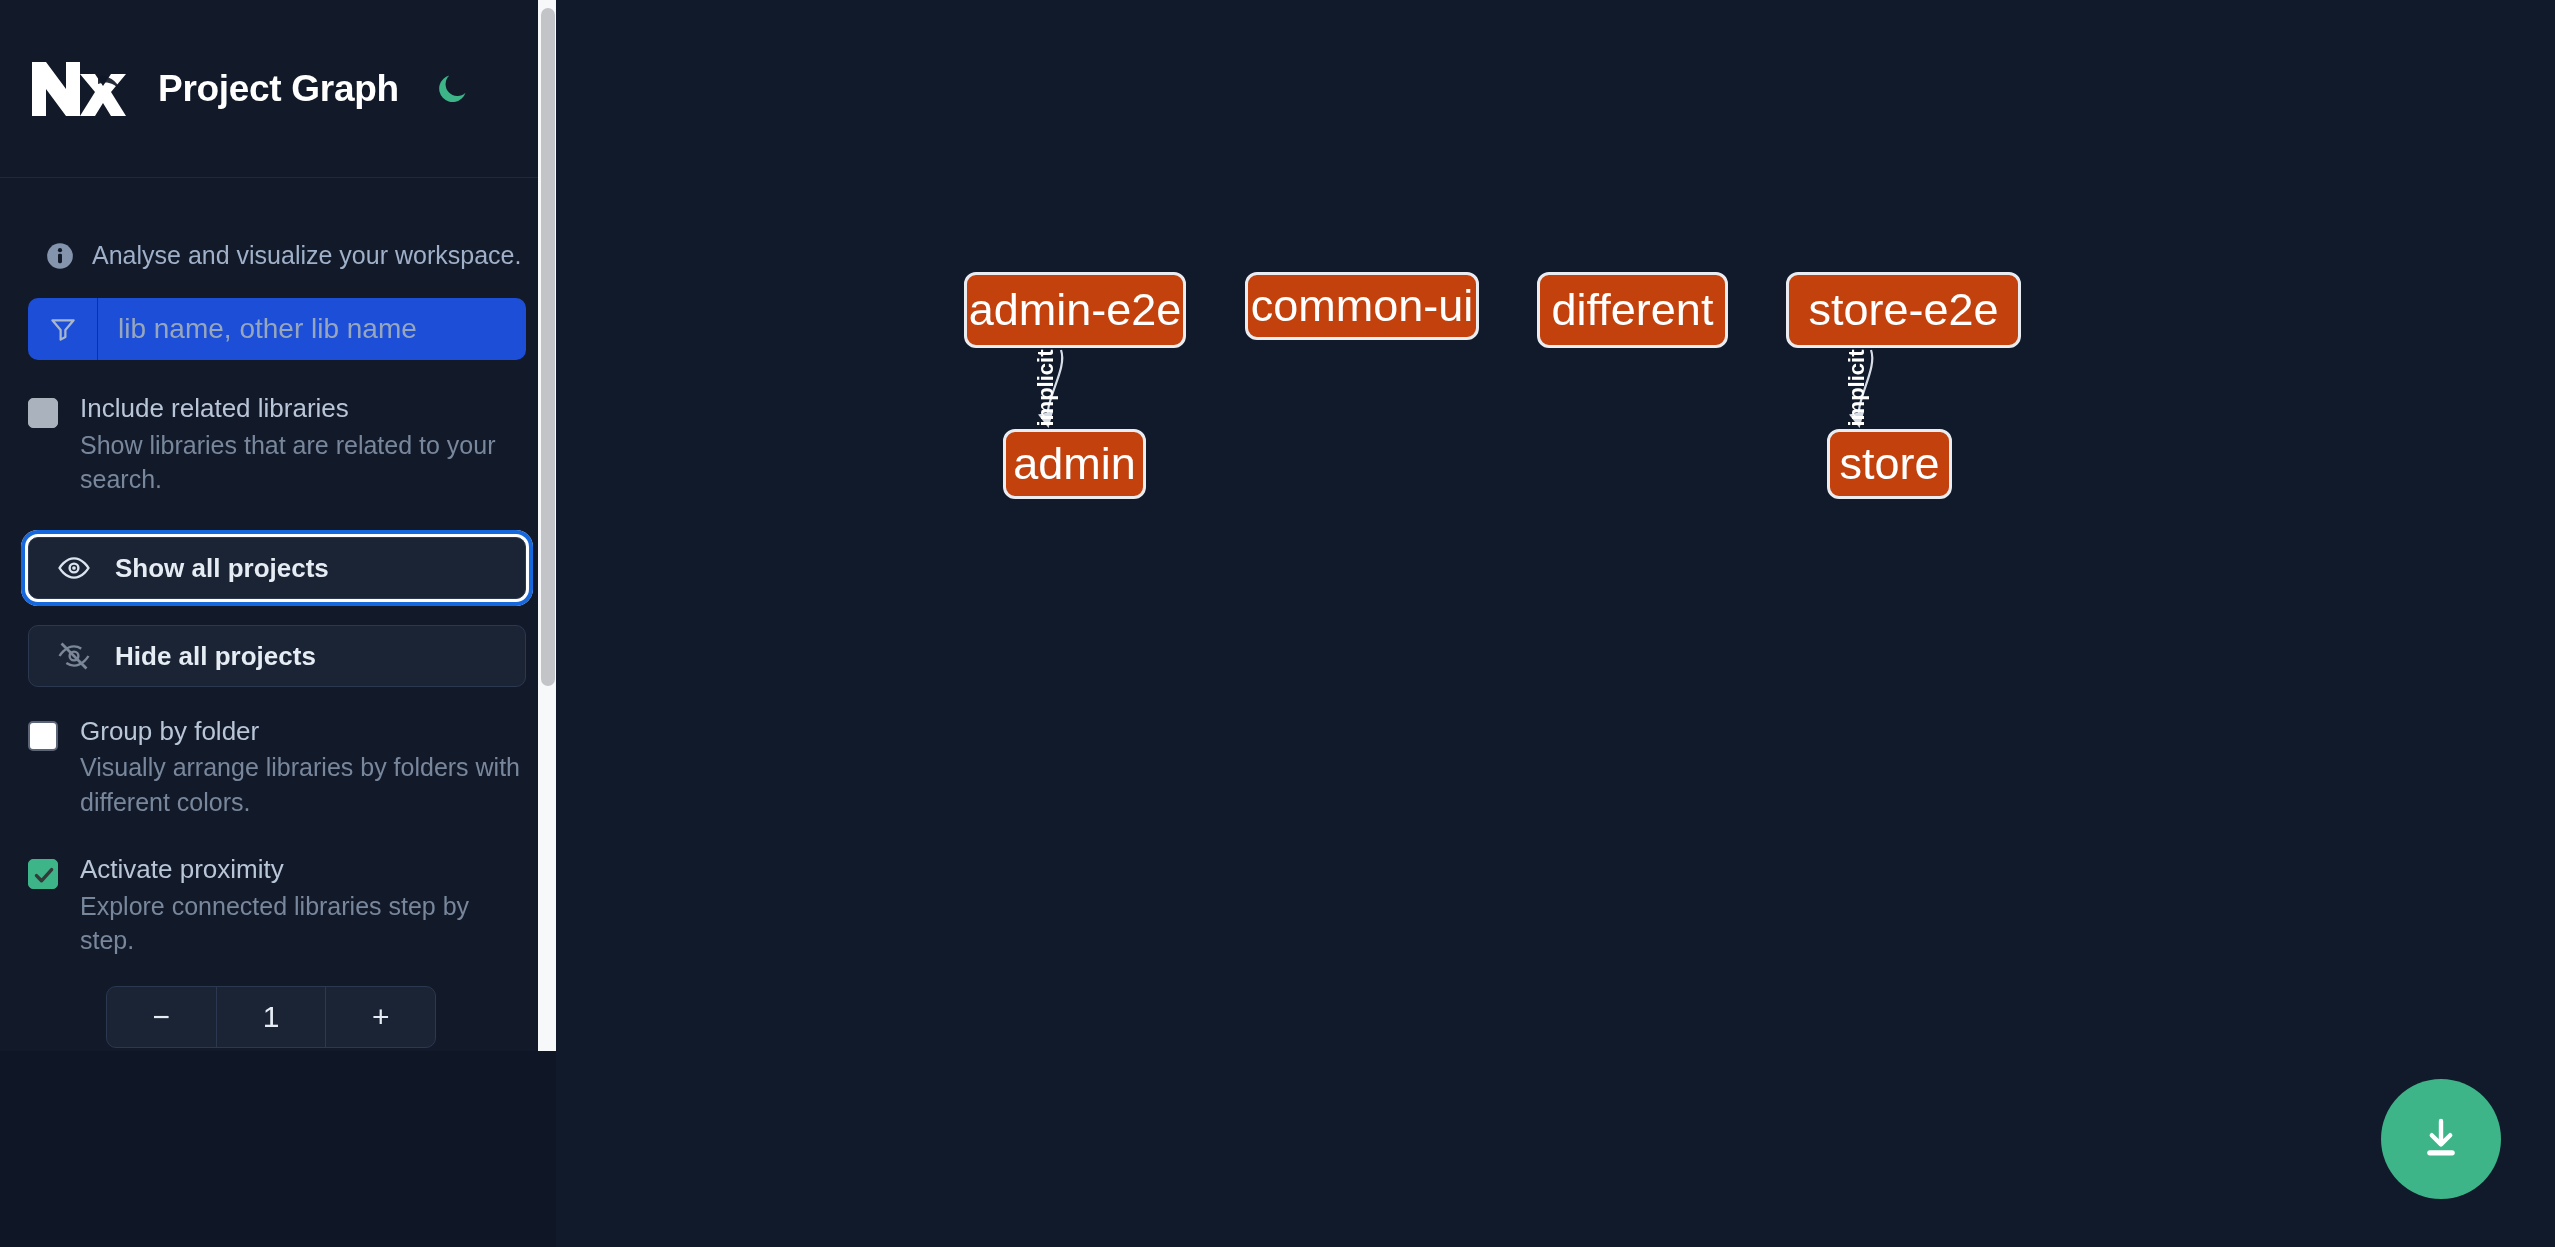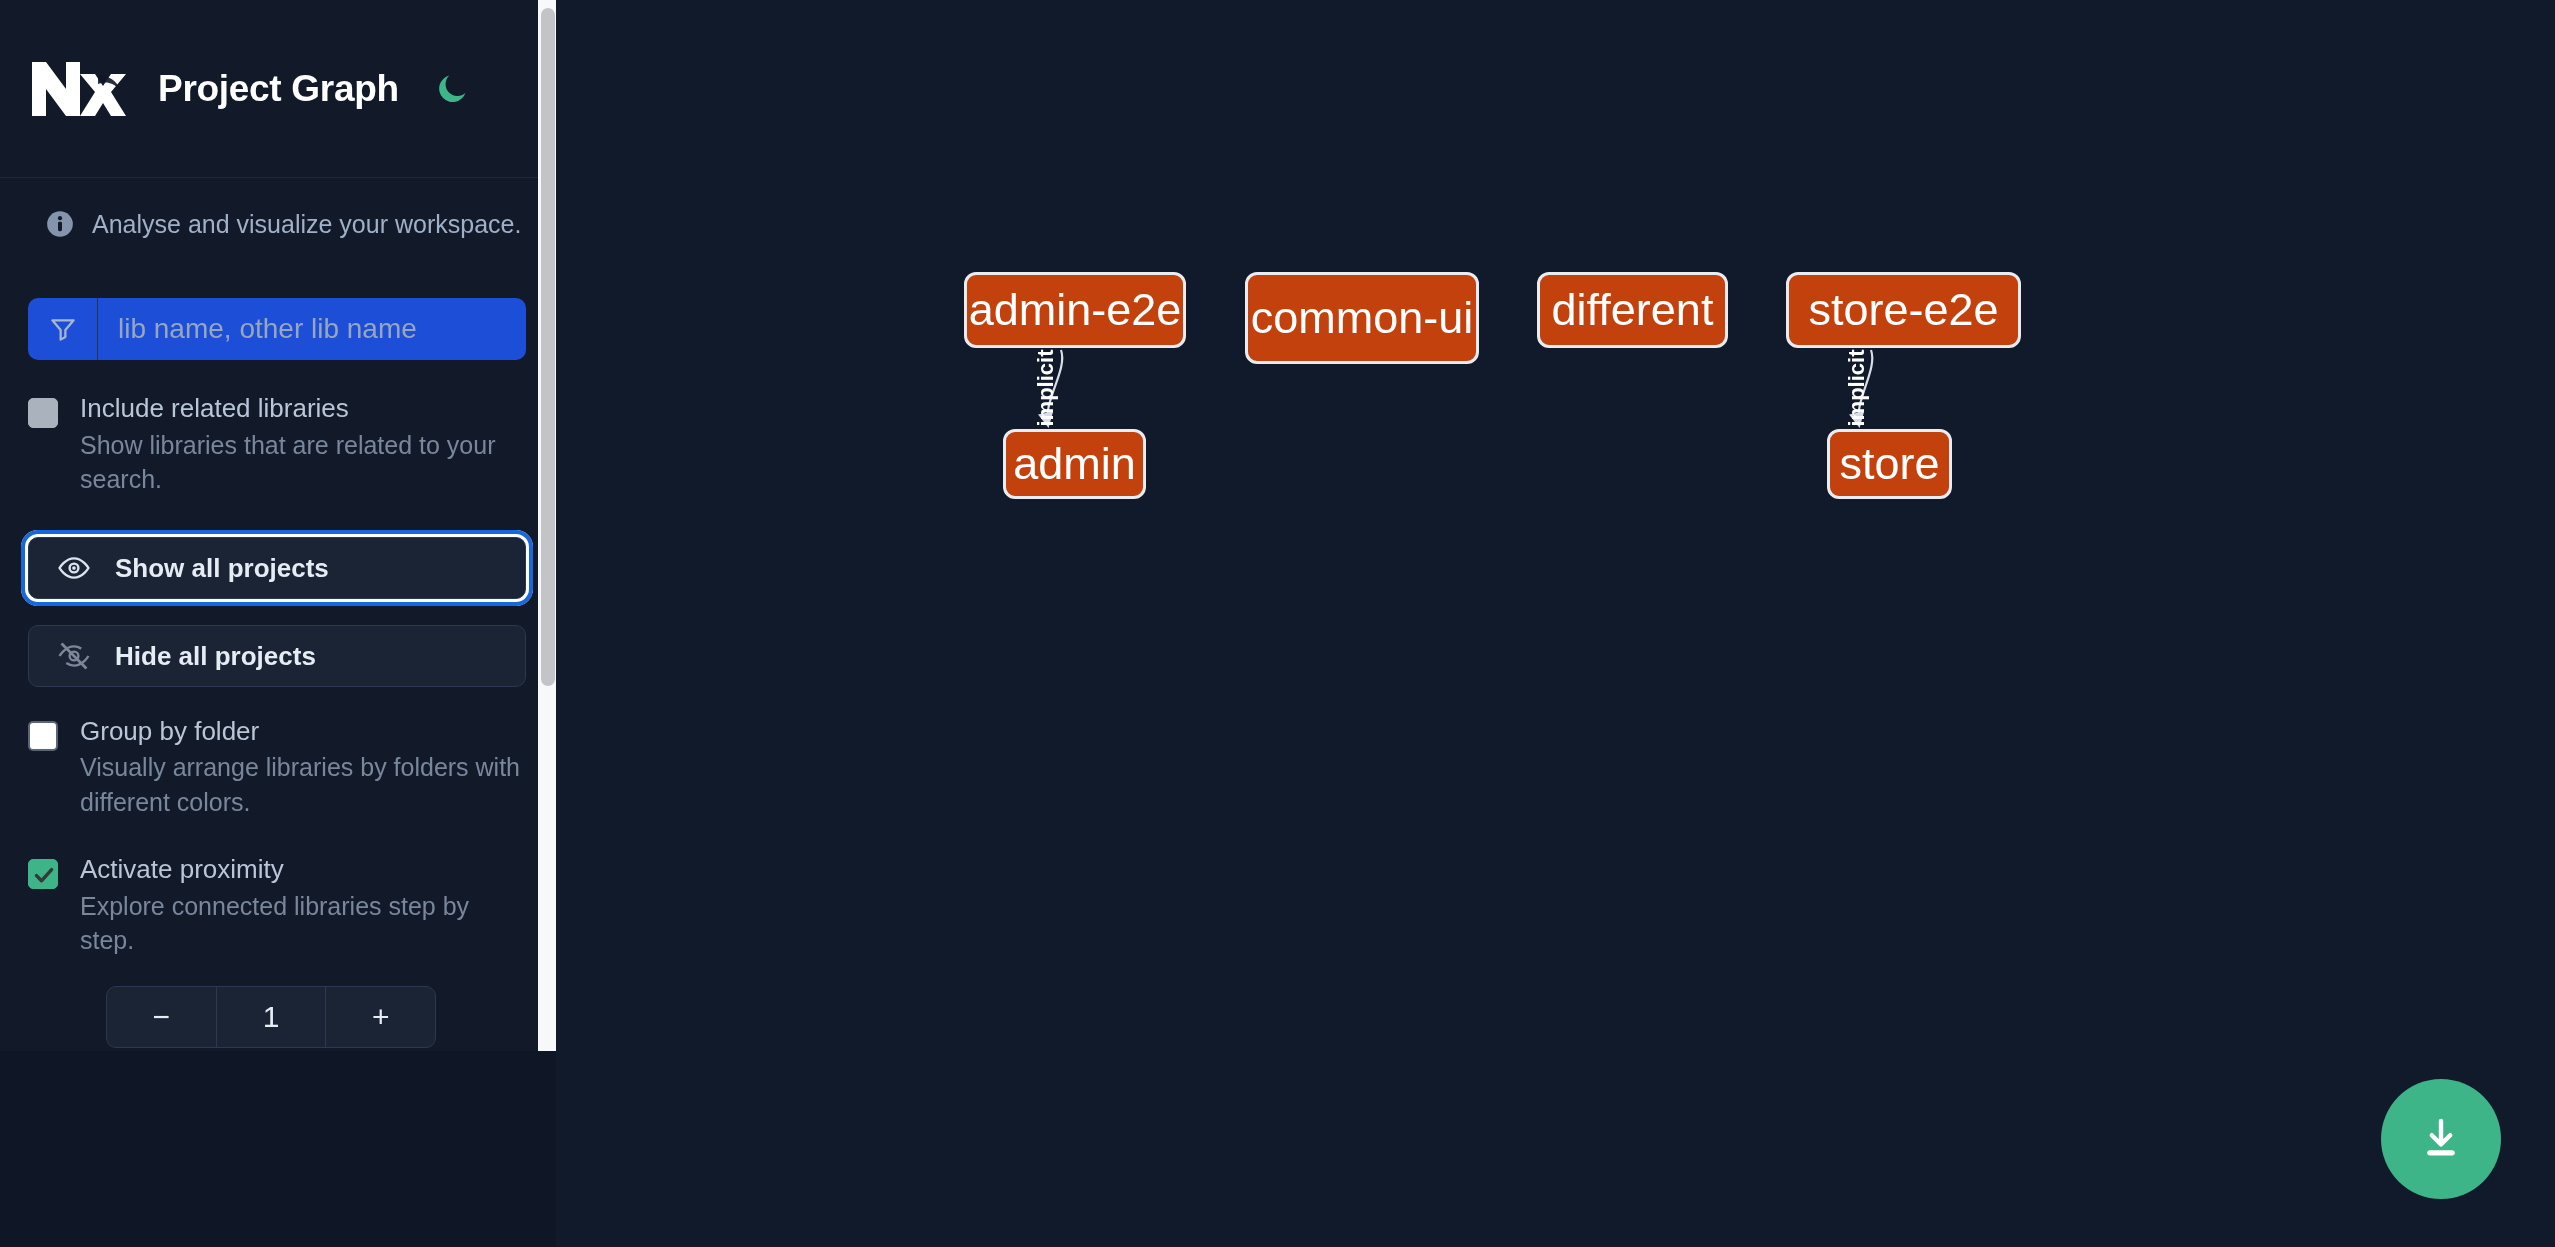--- a/index.html
+++ b/index.html
@@ -31,21 +31,21 @@
     margin-left: 30px; letter-spacing: -0.3px;
     white-space: nowrap;
   }
   .moon-btn {
     margin-left: 30px; width: 46px; height: 46px;
     display: flex; align-items: center; justify-content: center;
     cursor: pointer; background: none; border: none;
   }
 
   .sb-tagline {
-    display: flex; align-items: center;
+    display: flex; align-items: flex-end;
     padding: 0 28px; height: 92px;
   }
   .info-icon { width: 28px; height: 28px; flex: 0 0 28px; }
   .sb-tagline span {
     margin-left: 18px; font-size: 25px; color: #9fb0c8;
   }
 
   .sb-body { padding: 0 28px; }
 
   
@@ -298,21 +298,21 @@
       <path d="M 505 350 C 512 370 487 400 492 425" fill="none" stroke="#d8dee7" stroke-width="2.2" marker-end="url(#arrow)"></path>
       <path d="M 1315 350 C 1322 370 1298 400 1303 425" fill="none" stroke="#d8dee7" stroke-width="2.2" marker-end="url(#arrow)"></path>
     </svg>
 
     <div class="edge-label" style="left:451px; top:375px;">implicit</div>
     <div class="edge-label" style="left:1262px; top:375px;">implicit</div>
 
     <div class="node" style="left:408px; top:272px; width:222px; height:76px;">
       <span>admin-e2e</span>
     </div>
-    <div class="node" style="left:689px; top:272px; width:234px; height:92px;">
+    <div class="node" style="left:689px; top:272px; width:234px; height:68px;">
       <span>common-ui</span>
     </div>
     <div class="node" style="left:981px; top:272px; width:191px; height:76px;">
       <span>different</span>
     </div>
     <div class="node" style="left:1230px; top:272px; width:235px; height:76px;">
       <span>store-e2e</span>
     </div>
     <div class="node" style="left:447px; top:429px; width:143px; height:70px;">
       <span>admin</span>

